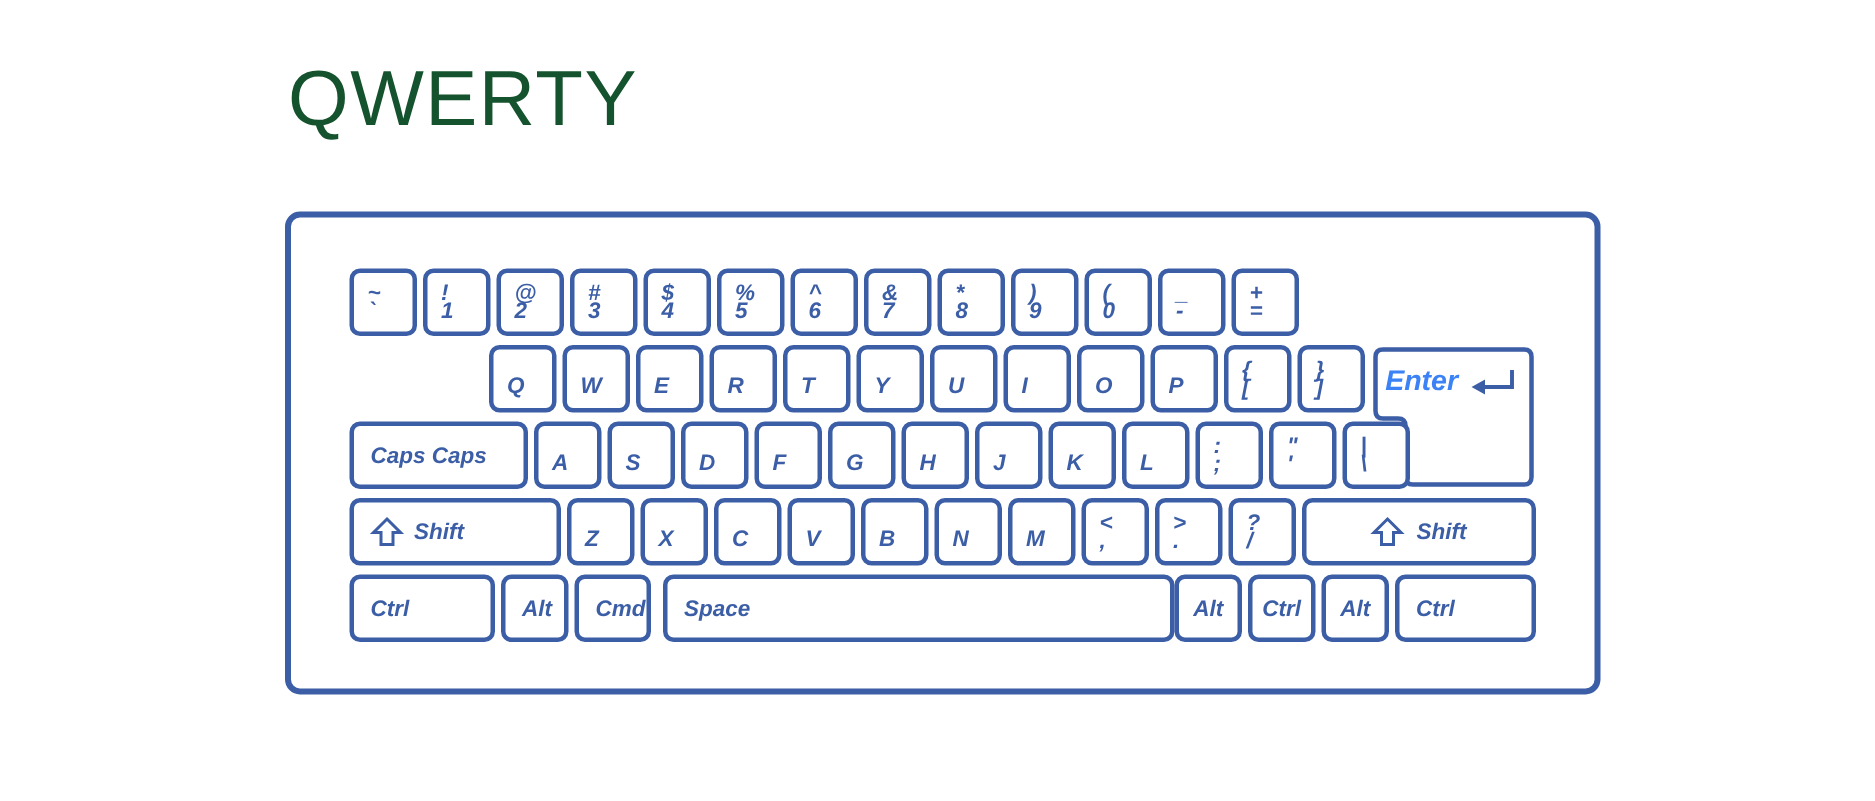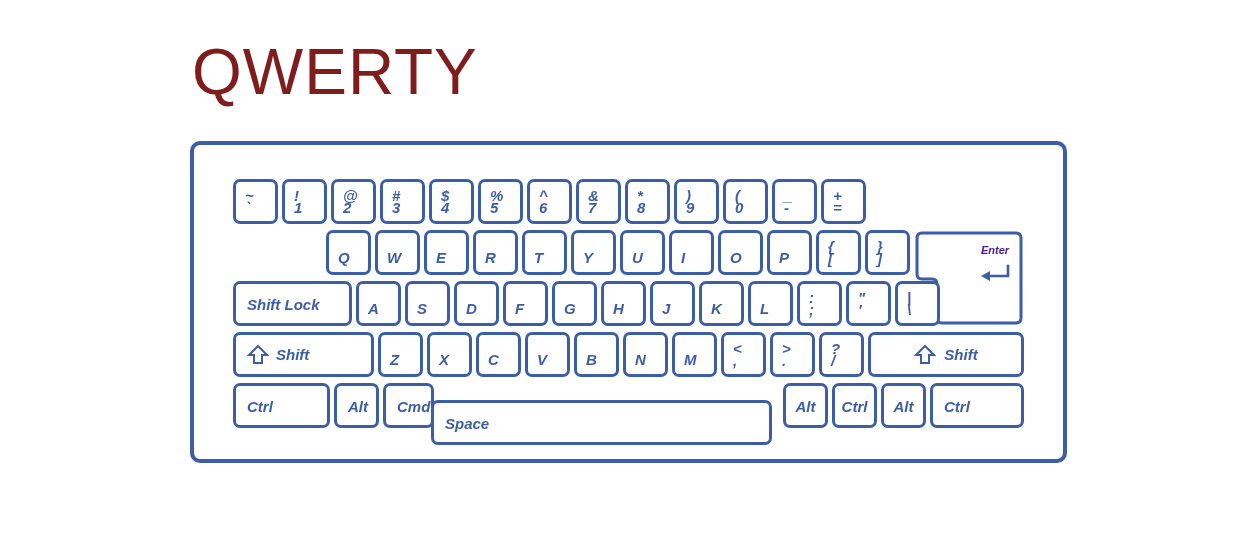--- a/index.html
+++ b/index.html
@@ -10,24 +10,24 @@
     font-family: "Liberation Sans", sans-serif;
     overflow: hidden;
   }
   #page { position: relative; width: 1250px; height: 534px; background: #fff; }
 
   
   #title {
     position: absolute;
     left: 192px; top: 40px;
     font-family: "Liberation Sans", sans-serif;
-    font-size: 64px;
+    font-size: 52px;
     font-weight: 400;
     letter-spacing: 1px;
-    color: #7f1d1d;
+    color: #14532d;
     line-height: 1;
     white-space: nowrap;
   }
 
   
   #keyboard-frame {
     position: absolute;
     left: 190px; top: 141px;
     width: 877px; height: 322px;
     border: 4px solid #3b5ea6;
@@ -108,26 +108,25 @@
   #key-enter .enter-shape {
     position: absolute;
     inset: 0;
   }
   #key-enter .enter-label {
     position: absolute;
     right: 14px; top: 14px;
     display: flex;
     align-items: center;
     gap: 8px;
-    color: #4c1d95;
+    color: #3b82f6;
     font-family: "Liberation Sans", sans-serif;
     font-style: italic;
     font-weight: bold;
-    font-size: 11px;
-    flex-direction: column;
+    font-size: 19px;
   }
 
   svg { display: block; overflow: visible; }
   .ico { display: inline-block; vertical-align: middle; }
 </style>
 </head>
 <body>
 
 <div id="page">
 
@@ -237,21 +236,21 @@
           <svg width="30" height="18" viewBox="0 0 30 18">
             <path d="M 28 2 L 28 12 L 7 12" fill="none" stroke="#3b5ea6" stroke-width="2.6" stroke-linecap="square"></path>
             <polygon points="1,12 10,7 10,17" fill="#3b5ea6"></polygon>
           </svg>
         </span>
       </span>
     </div>
 
     <div class="key" style="left:39px; top:136px; width:119px; height:45px;">
       <span class="lbl-left">
-          <span>Shift Lock</span>
+          <span>Caps Caps</span>
         </span>
     </div>
     <div class="key" style="left:162px; top:136px; width:45px; height:45px;">
       <span class="lbl-bl">A</span>
     </div>
     <div class="key" style="left:211px; top:136px; width:45px; height:45px;">
       <span class="lbl-bl">S</span>
     </div>
     <div class="key" style="left:260px; top:136px; width:45px; height:45px;">
       <span class="lbl-bl">D</span>
@@ -349,21 +348,21 @@
     <div class="key" style="left:140px; top:238px; width:45px; height:45px;">
       <span class="lbl-left">
           <span>Alt</span>
         </span>
     </div>
     <div class="key" style="left:189px; top:238px; width:51px; height:45px;">
       <span class="lbl-left">
           <span>Cmd</span>
         </span>
     </div>
-    <div class="key" style="left:237px; top:238px; width:341px; height:45px;margin-top:17px;">
+    <div class="key" style="left:248px; top:238px; width:341px; height:45px;">
       <span class="lbl-left">
           <span>Space</span>
         </span>
     </div>
     <div class="key" style="left:589px; top:238px; width:45px; height:45px;">
       <span class="lbl-center">
           <span>Alt</span>
         </span>
     </div>
     <div class="key" style="left:638px; top:238px; width:45px; height:45px;">

